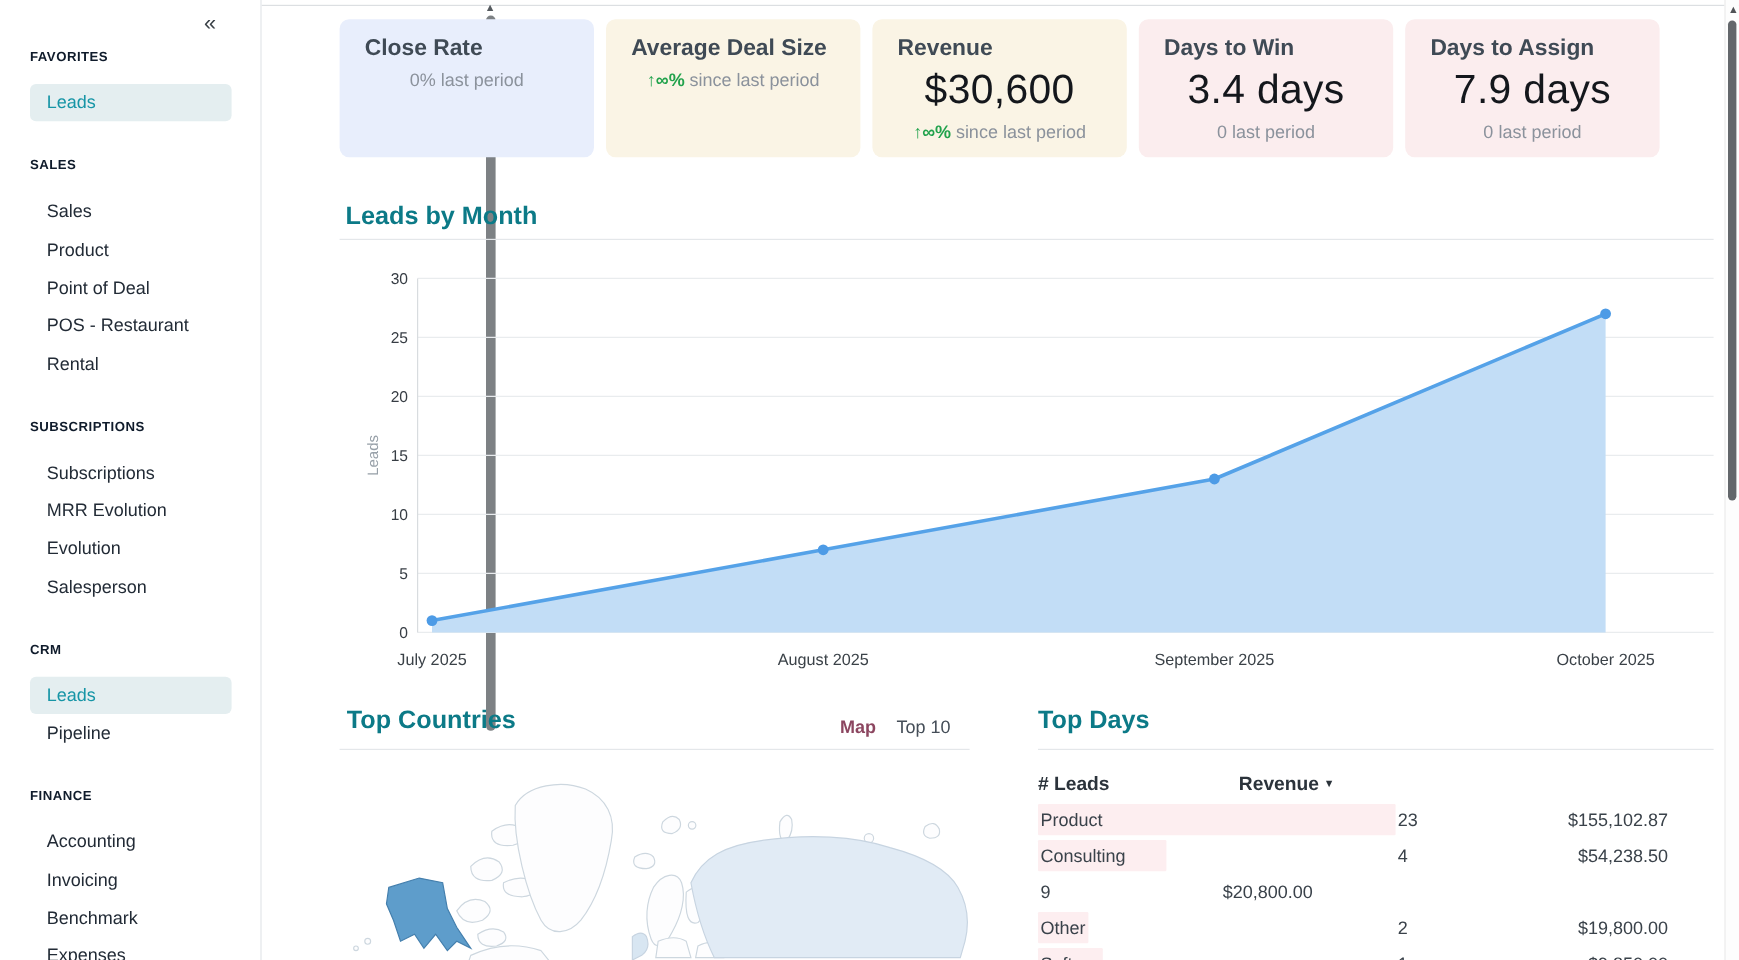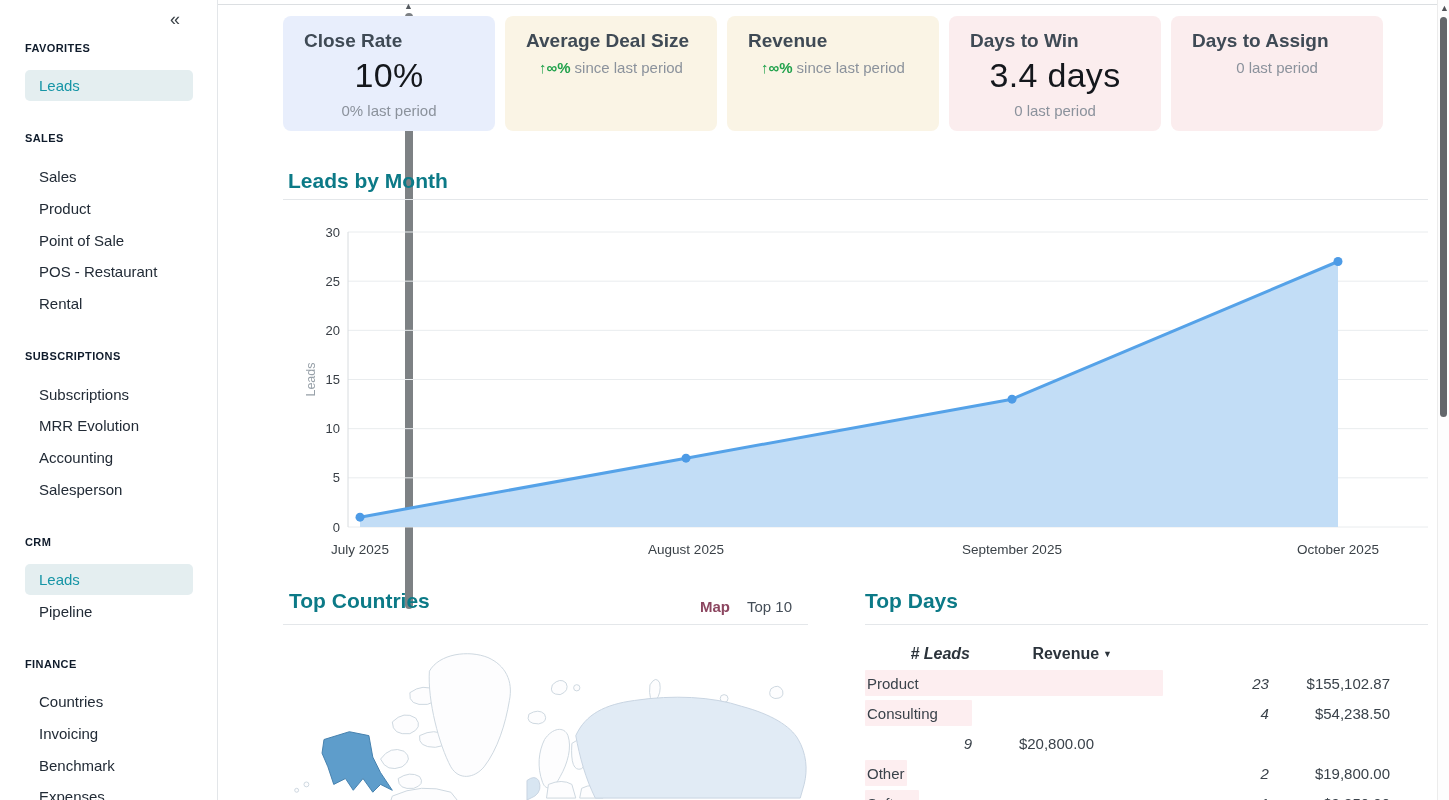--- a/index.html
+++ b/index.html
@@ -33,21 +33,21 @@
   .divider{height:1px;background:#e4e7ea;}
   .view-link{font-size:15px;cursor:pointer;}
   .view-active{color:#8c4660;font-weight:bold;}
   .view-idle{color:#454e58;}
 
   
   .tags-table{left:865px;top:640px;width:525px;}
   .trow{display:flex;height:30px;align-items:center;}
   .thead{height:28px;font-weight:bold;font-size:16px;color:#2b333b;}
   .c-tag{width:300px;position:relative;height:100%;display:flex;align-items:center;}
-  .c-leads{width:105px;text-align:right;font-style:italic;}
+  .c-leads{width:105px;}
   .c-rev{width:120px;text-align:right;}
   .thead .c-leads{padding-right:0;}
   .cell-txt{font-size:15px;color:#3a424a;position:relative;z-index:2;padding-left:2px;}
   .tagbar{position:absolute;left:0;top:2px;bottom:2px;background:#fdeef0;z-index:1;border-radius:1px;}
   .sort-caret{font-size:9px;color:#2b333b;margin-left:4px;vertical-align:2px;}
 
   
   .main-scroll-track{left:1437px;top:0;width:12px;height:800px;background:#fdfdfd;border-left:1px solid #ececec;}
   .main-scroll-up{left:1440px;top:3px;font-size:9px;color:#505357;}
   .main-scroll-thumb{left:1440px;top:17px;width:7px;height:400px;background:#63676b;border-radius:4px;}
@@ -63,66 +63,67 @@
 
   <div class="abs sidebar">
     <div class="abs collapse-btn">«</div>
 
     <div class="abs side-header" style="top:42px">FAVORITES</div>
     <div class="abs side-active" style="top:70px">Leads</div>
 
     <div class="abs side-header" style="top:132px">SALES</div>
     <div class="abs side-item" style="top:168px">Sales</div>
     <div class="abs side-item" style="top:200px">Product</div>
-    <div class="abs side-item" style="top:232px">Point of Sale</div>
+    <div class="abs side-item" style="top:232px">Point of Deal</div>
     <div class="abs side-item" style="top:263px">POS - Restaurant</div>
     <div class="abs side-item" style="top:295px">Rental</div>
 
     <div class="abs side-header" style="top:350px">SUBSCRIPTIONS</div>
     <div class="abs side-item" style="top:386px">Subscriptions</div>
     <div class="abs side-item" style="top:417px">MRR Evolution</div>
-    <div class="abs side-item" style="top:449px">Accounting</div>
+    <div class="abs side-item" style="top:449px">Evolution</div>
     <div class="abs side-item" style="top:481px">Salesperson</div>
 
     <div class="abs side-header" style="top:536px">CRM</div>
     <div class="abs side-active" style="top:564px">Leads</div>
     <div class="abs side-item" style="top:603px">Pipeline</div>
 
     <div class="abs side-header" style="top:658px">FINANCE</div>
-    <div class="abs side-item" style="top:693px">Countries</div>
+    <div class="abs side-item" style="top:693px">Accounting</div>
     <div class="abs side-item" style="top:725px">Invoicing</div>
     <div class="abs side-item" style="top:757px">Benchmark</div>
     <div class="abs side-item" style="top:788px">Expenses</div>
 
     <div class="abs side-scroll-track">
       <div class="abs side-scroll-up">▲</div>
       <div class="abs side-scroll-thumb"></div>
     </div>
   </div>
 
   <div class="abs kpi" style="left:283px;background:#e8eefc">
     <div class="kpi-title">Close Rate</div>
-    <div class="kpi-value">10%</div>
     <div class="kpi-sub"><span>0% last period</span></div>
   </div>
   <div class="abs kpi" style="left:505px;background:#faf4e5">
     <div class="kpi-title">Average Deal Size</div>
     <div class="kpi-sub"><span class="delta">↑∞%</span><span>since last period</span></div>
   </div>
   <div class="abs kpi" style="left:727px;background:#faf4e5">
     <div class="kpi-title">Revenue</div>
+    <div class="kpi-value">$30,600</div>
     <div class="kpi-sub"><span class="delta">↑∞%</span><span>since last period</span></div>
   </div>
   <div class="abs kpi" style="left:949px;background:#fbedee">
     <div class="kpi-title">Days to Win</div>
     <div class="kpi-value">3.4 days</div>
     <div class="kpi-sub"><span>0 last period</span></div>
   </div>
   <div class="abs kpi" style="left:1171px;background:#fbedee">
     <div class="kpi-title">Days to Assign</div>
+    <div class="kpi-value">7.9 days</div>
     <div class="kpi-sub"><span>0 last period</span></div>
   </div>
 
   <div class="abs sec-title" style="left:288px;top:169px">Leads by Month</div>
   <div class="abs divider" style="left:283px;top:199px;width:1145px"></div>
   <svg class="abs" style="left:283px;top:215px" width="1147" height="350">
       <line x1="65" x2="1145" y1="312" y2="312" stroke="#e9ecee" stroke-width="1"></line>
       <text x="57" y="316.5" text-anchor="end" font-size="13" fill="#373d44">0</text>
       <line x1="65" x2="1145" y1="262.8333333333333" y2="262.8333333333333" stroke="#e9ecee" stroke-width="1"></line>
       <text x="57" y="267.3333333333333" text-anchor="end" font-size="13" fill="#373d44">5</text>

